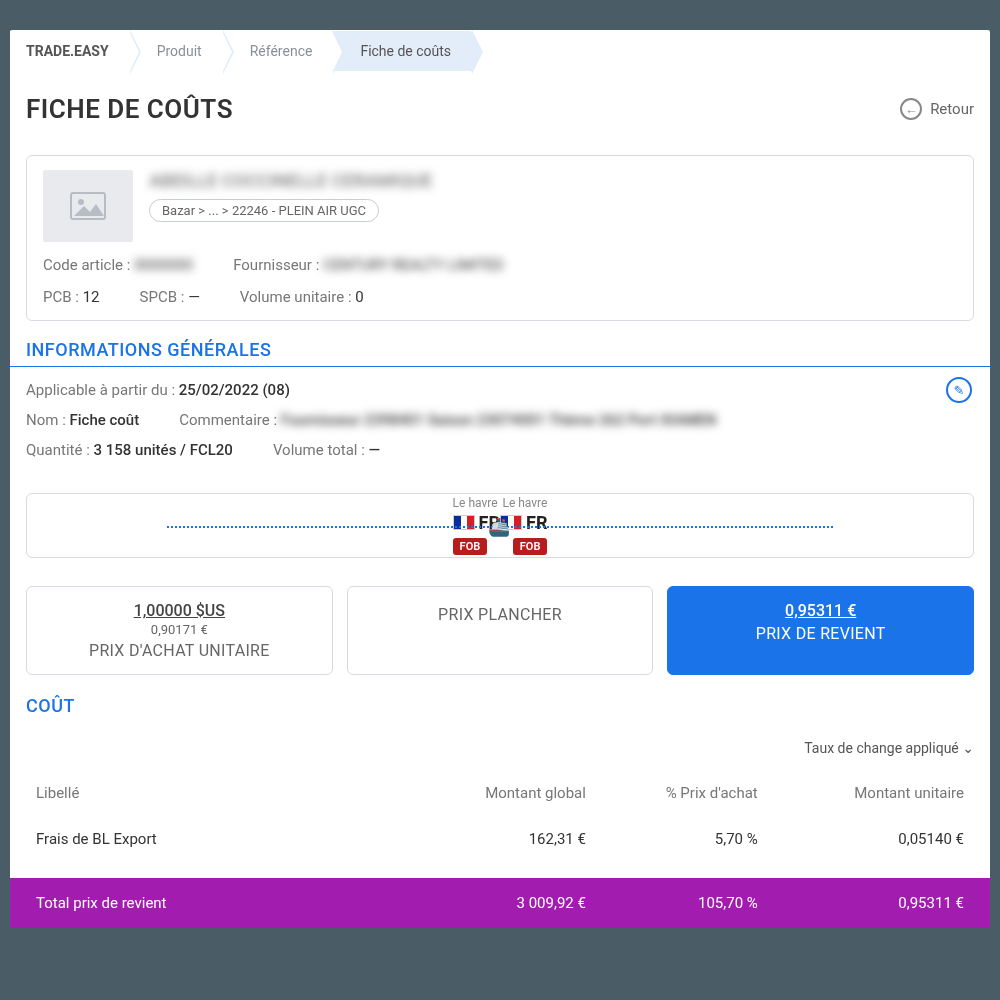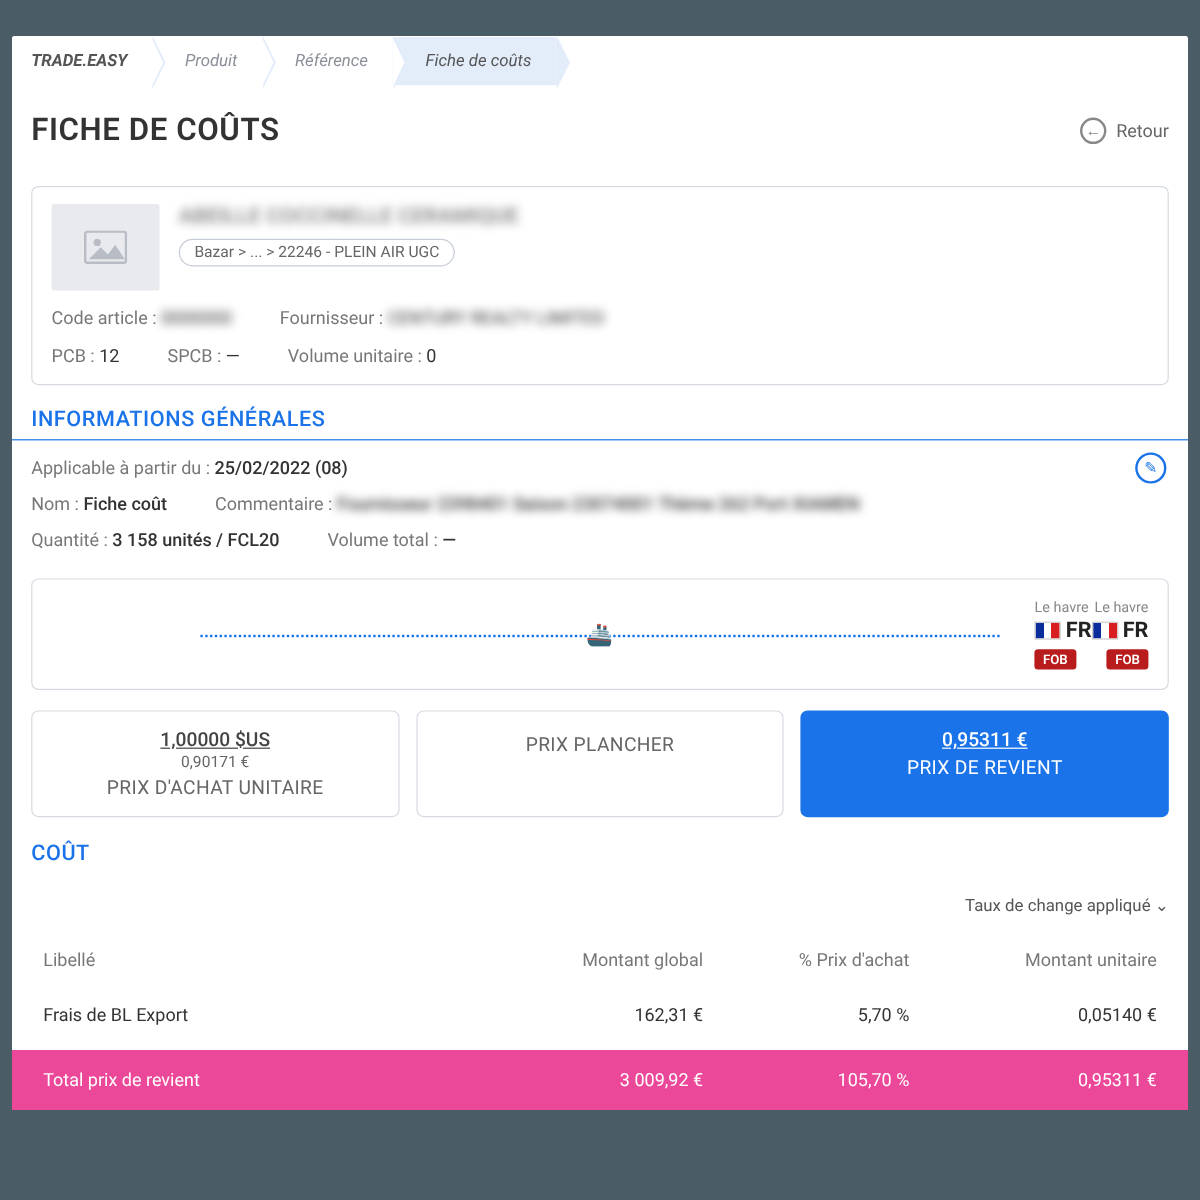--- a/index.html
+++ b/index.html
@@ -21,21 +21,20 @@
     display: flex;
     align-items: center;
     font-size: 14px;
     height: 42px;
   }
   .crumb {
     position: relative;
     padding: 12px 20px 12px 28px;
     color: #8a8f98;
     background: #fff;
-    font-style: italic;
   }
   .crumb:first-child {
     font-weight: 700;
     color: #555;
     padding-left: 16px;
   }
   .crumb::after {
     content: "";
     position: absolute;
     right: -10px;
@@ -120,22 +119,22 @@
   .info-line { display:flex; gap:40px; margin-bottom:12px; flex-wrap:wrap; }
   .info-line .lbl { color:#777; }
   .info-line .val { color:#333; font-weight:500; }
   .edit-circle {
     position:absolute; right:18px; top:10px; width:26px; height:26px;
     border:2px solid #1a73e8; border-radius:50%; display:flex;
     align-items:center; justify-content:center; color:#1a73e8; font-size:13px; cursor:pointer;
   }
   
   .route {
-    border:1px solid #d6dbe2; border-radius:6px; margin:1px 16px; padding:16px 16px;
-    display:flex; align-items:center; justify-content:flex-end; position:relative;
+    border:1px solid #d6dbe2; border-radius:6px; margin:12px 16px; padding:2px 16px;
+    display:flex; align-items:center; justify-content:center; position:relative;
   }
   .port { font-size:12px; color:#888; }
   .port .flag { font-size:18px; font-weight:700; color:#222; display:flex; align-items:center; gap:4px; margin:2px 0; }
   .flag-img { width:22px; height:15px; background: linear-gradient(90deg,#0b2d9b 0 33%, #fff 33% 66%, #d81e1e 66%); display:inline-block; border:1px solid #ccc;}
   .fob { display:inline-block; background:#b91c1c; color:#fff; font-size:11px; font-weight:600; padding:2px 7px; border-radius:3px; margin-top:3px;}
   .route-line {
     position:absolute; left:140px; right:140px; top:50%; border-top:2px dotted #1a73e8;
   }
   .route-ship {
     position:absolute; left:50%; top:50%; transform:translate(-50%,-50%);
@@ -153,21 +152,21 @@
   .tile.blue { background:#1a73e8; border-color:#1a73e8; color:#fff; }
   .tile.blue .cap, .tile.blue .sub { color:#fff; }
   
   .cost-body { padding: 12px 16px 0 16px; }
   .rate-toggle { text-align:right; font-size:14px; color:#555; padding:6px 0 14px 0; cursor:pointer;}
   .tbl { width:100%; font-size:15px; }
   .tbl .hdr, .tbl .row { display:grid; grid-template-columns: 2fr 1.2fr 1fr 1.2fr; padding:14px 10px; }
   .tbl .hdr { color:#777; }
   .tbl .row { color:#333; }
   .r { text-align:right; }
-  .tbl .total { background:#ec4899; color:#fff; padding:16px 0; display:grid; grid-template-columns: 2fr 1.2fr 1fr 1.2fr; margin:6px -16px; padding-left:26px; padding-right:26px;}
+  .tbl .total { background:#a21caf; color:#fff; padding:16px 0; display:grid; grid-template-columns: 2fr 1.2fr 1fr 1.2fr; margin:16px -16px; padding-left:26px; padding-right:26px;}
   .bottom-bar { height:50px; background:#4a5c66; margin-top:0;}
 </style>
 </head>
 <body>
 
 <div class="page">
 
   <div class="breadcrumb">
     <div class="crumb">TRADE.EASY</div>
     <div class="crumb">Produit</div>

